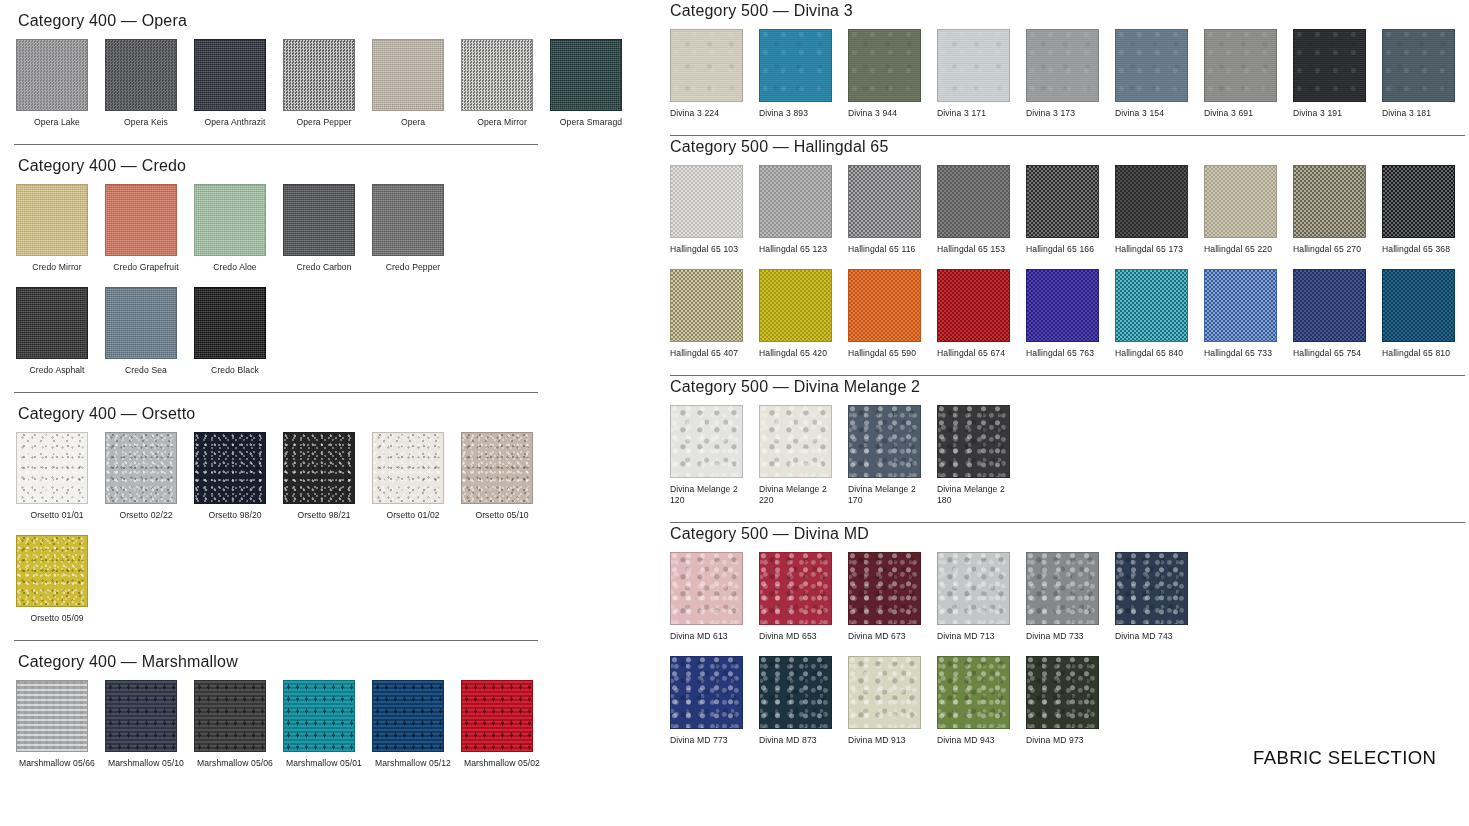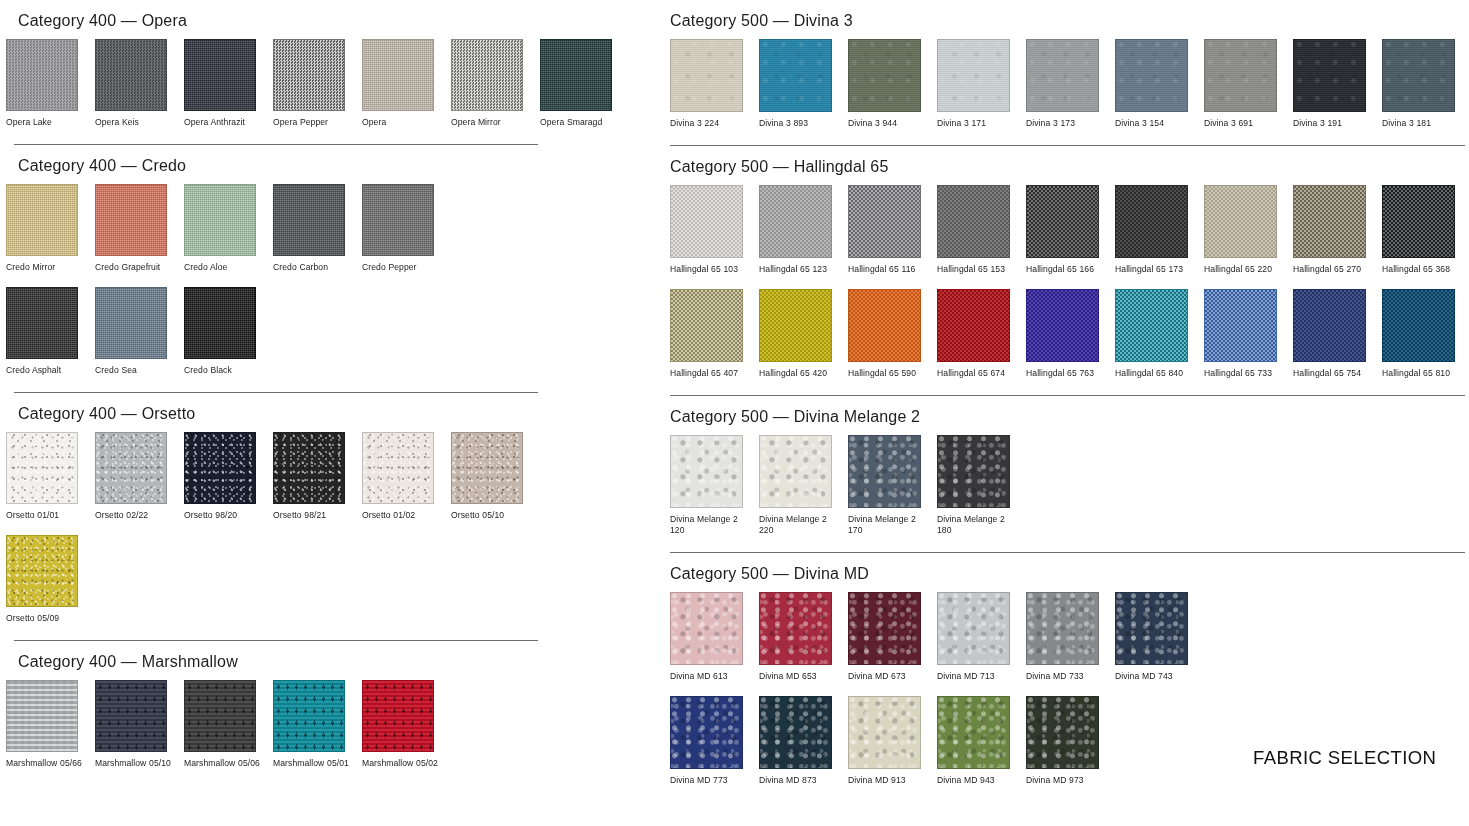--- a/index.html
+++ b/index.html
@@ -32,28 +32,28 @@
   .col-right .divider { width: 795px; margin-left: 10px; }
 
   .section-title {
     font-size: 16px;
     font-weight: 400;
     color: #1d1d1d;
     letter-spacing: 0.18px;
     white-space: nowrap;
   }
   .col-left .section-title { margin: 12px 0 9px 18px; }
-  .col-right .section-title { margin: 12px 0 9px 670px; }
+  .col-right .section-title { margin: 2px 0 9px 670px; }
   .col-right .section-title { margin-left: 10px; padding-left: 0; }
 
   .swatch-row {
     display: flex;
     flex-wrap: nowrap;
   }
-  .col-left .swatch-row { padding-left: 6px; }
+  .col-left .swatch-row { padding-left: 16px; text-align: center; }
   .col-right .swatch-row { padding-left: 10px; align-items: flex-end; }
 
   .swatch-cell {
     width: 89px;
     flex: 0 0 89px;
   }
   .swatch {
     width: 72px; height: 72px;
     border: 0.5px solid rgba(0,0,0,0.18);
     position: relative;
@@ -298,20 +298,24 @@
           </div>
           <div class="swatch-cell">
             <div class="swatch tex-marsh" style="background: rgb(59, 59, 59);"></div>
             <div class="swatch-label">Marshmallow 05/06</div>
           </div>
           <div class="swatch-cell">
             <div class="swatch tex-marsh" style="background: rgb(12, 139, 155);"></div>
             <div class="swatch-label">Marshmallow 05/01</div>
           </div>
           <div class="swatch-cell">
+            <div class="swatch tex-marsh" style="background: rgb(13, 62, 112);"></div>
+            <div class="swatch-label">Marshmallow 05/12</div>
+          </div>
+          <div class="swatch-cell">
             <div class="swatch tex-marsh" style="background: rgb(195, 13, 34);"></div>
             <div class="swatch-label">Marshmallow 05/02</div>
           </div>
         </div>
         <div style="height: 16px;"></div>
       </div>
     </div>
   <div class="column col-right">
       <div class="section">
         <div class="section-title">Category 500 — Divina 3</div>

